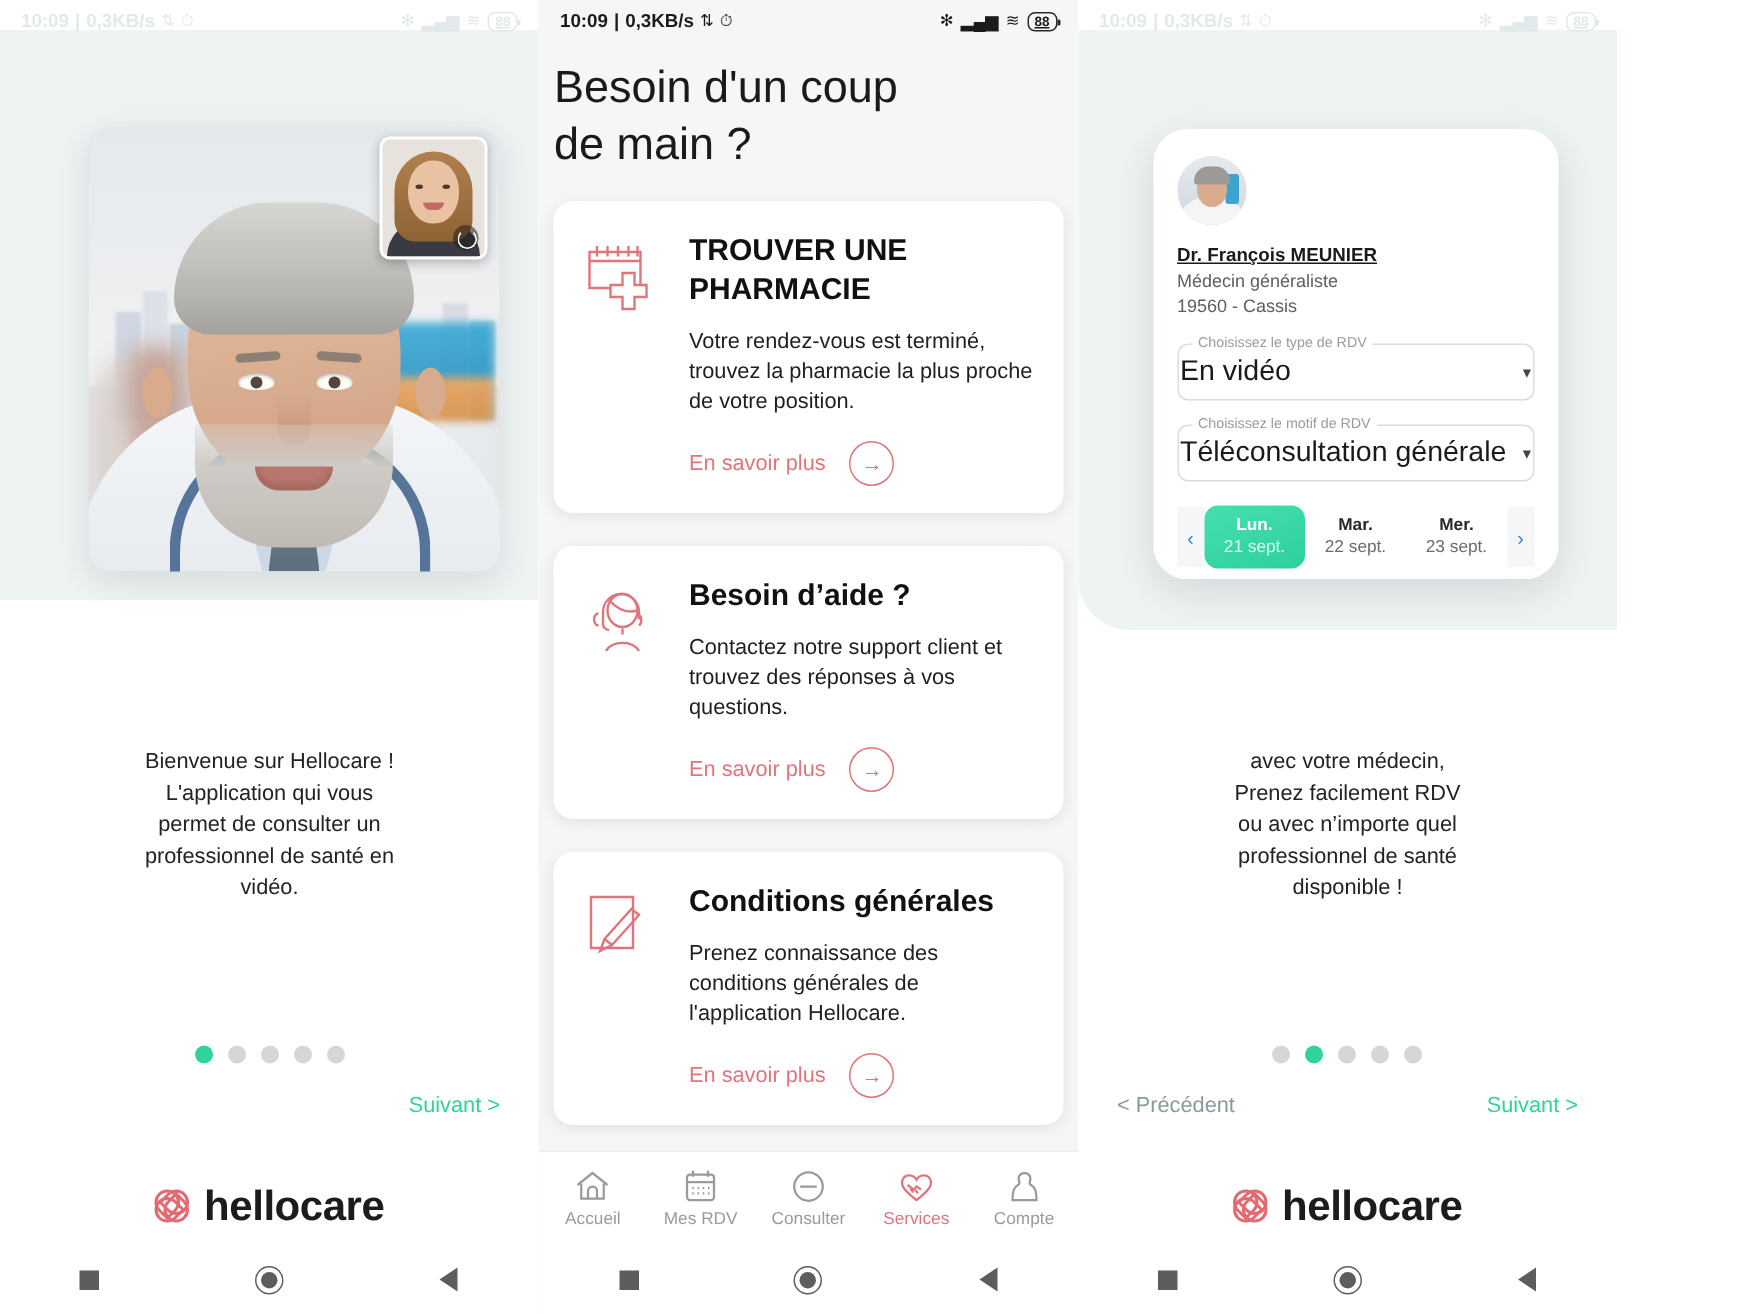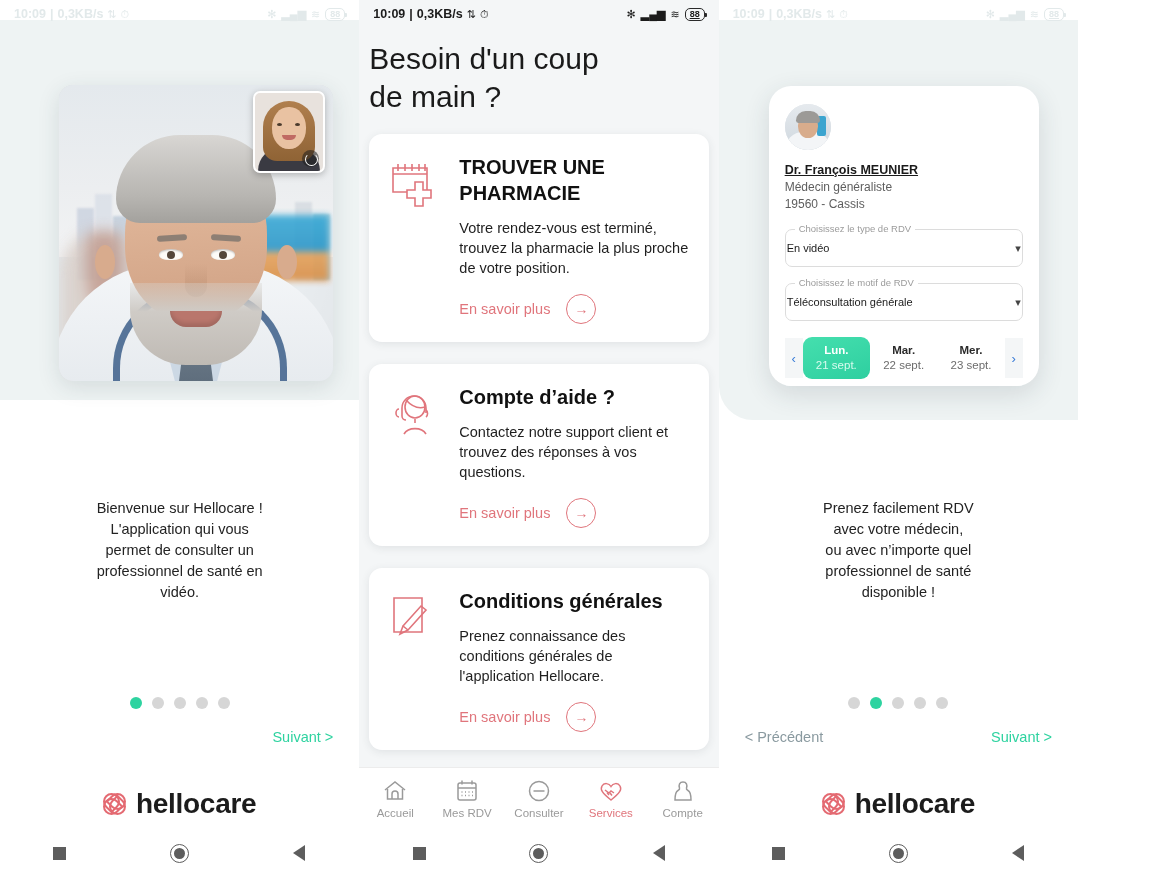--- a/index.html
+++ b/index.html
@@ -207,21 +207,21 @@
   .doc-name{font-size:12.5px;font-weight:bold;color:#1a1a1a;text-decoration:underline;line-height:17px;}
   .doc-sub{font-size:12px;color:#5e5e5e;line-height:17px;}
   .field{
     position:relative;margin-top:16px;border:1px solid #dcdcdc;border-radius:7px;
     height:38px;display:flex;align-items:center;padding:0 1px;box-sizing:border-box;
   }
   .field-legend{
     position:absolute;left:9px;top:-7px;background:#fff;padding:0 4px;
     font-size:9.5px;color:#9b9b9b;
   }
-  .field-val{font-size:11px;color:#1a1a1a;flex:1;}
+  .field-val{font-size:19px;color:#1a1a1a;flex:1;}
   .chev{color:#444;font-size:11px;}
   .daterow{margin-top:16px;display:flex;align-items:center;gap:0px;}
   .arrowbox{width:18px;height:40px;display:flex;align-items:center;justify-content:center;
     color:#3b7dd8;font-size:13px;background:#f4f6f7;}
   .daybox{
     flex:1;text-align:center;padding:6px 0;border-radius:9px;
   }
   .daybox.sel{background:linear-gradient(160deg,#45dfae,#2ecfa0);color:#fff;}
   .day-d{font-size:11.5px;font-weight:bold;line-height:15px;}
   .day-m{font-size:11.5px;line-height:15px;}
@@ -407,21 +407,21 @@
             <path d="M13 20 v8 a4 4 0 0 0 4 4"></path>
             <ellipse cx="26" cy="19" rx="10" ry="11"></ellipse>
             <path d="M17 12 q9 10 19 7"></path>
             <path d="M10 21 a3 4 0 0 0 0 8"></path>
             <path d="M37 22 a3 4 0 0 1 0 7"></path>
             <path d="M26 31 v4"></path>
             <path d="M15 46 a12 9 0 0 1 22 0"></path>
           </svg>
         </div>
         <div class="card-body">
-          <div class="card-title">Compte d’aide ?</div>
+          <div class="card-title">Besoin d’aide ?</div>
           <p class="card-text">Contactez notre support client et trouvez des réponses à vos questions.</p>
           <div class="card-cta">
             <span class="cta-label">En savoir plus</span>
             <span class="cta-arrow">→</span>
           </div>
         </div>
       </div>
 
       <div class="card">
         <div class="card-ico">
@@ -568,22 +568,22 @@
 
         <div class="slots">
           <span class="slot">07:00</span>
           <span class="slot">07:10</span>
           <span class="slot">07:30</span>
         </div>
       </div>
     </div>
 
     <div class="side-caption">
+      <div>avec votre médecin,</div>
       <div>Prenez facilement RDV</div>
-      <div>avec votre médecin,</div>
       <div>ou avec n’importe quel</div>
       <div>professionnel de santé</div>
       <div>disponible !</div>
     </div>
 
     <div class="dots">
       <span class="dot"></span>
       <span class="dot on"></span>
       <span class="dot"></span>
       <span class="dot"></span>

